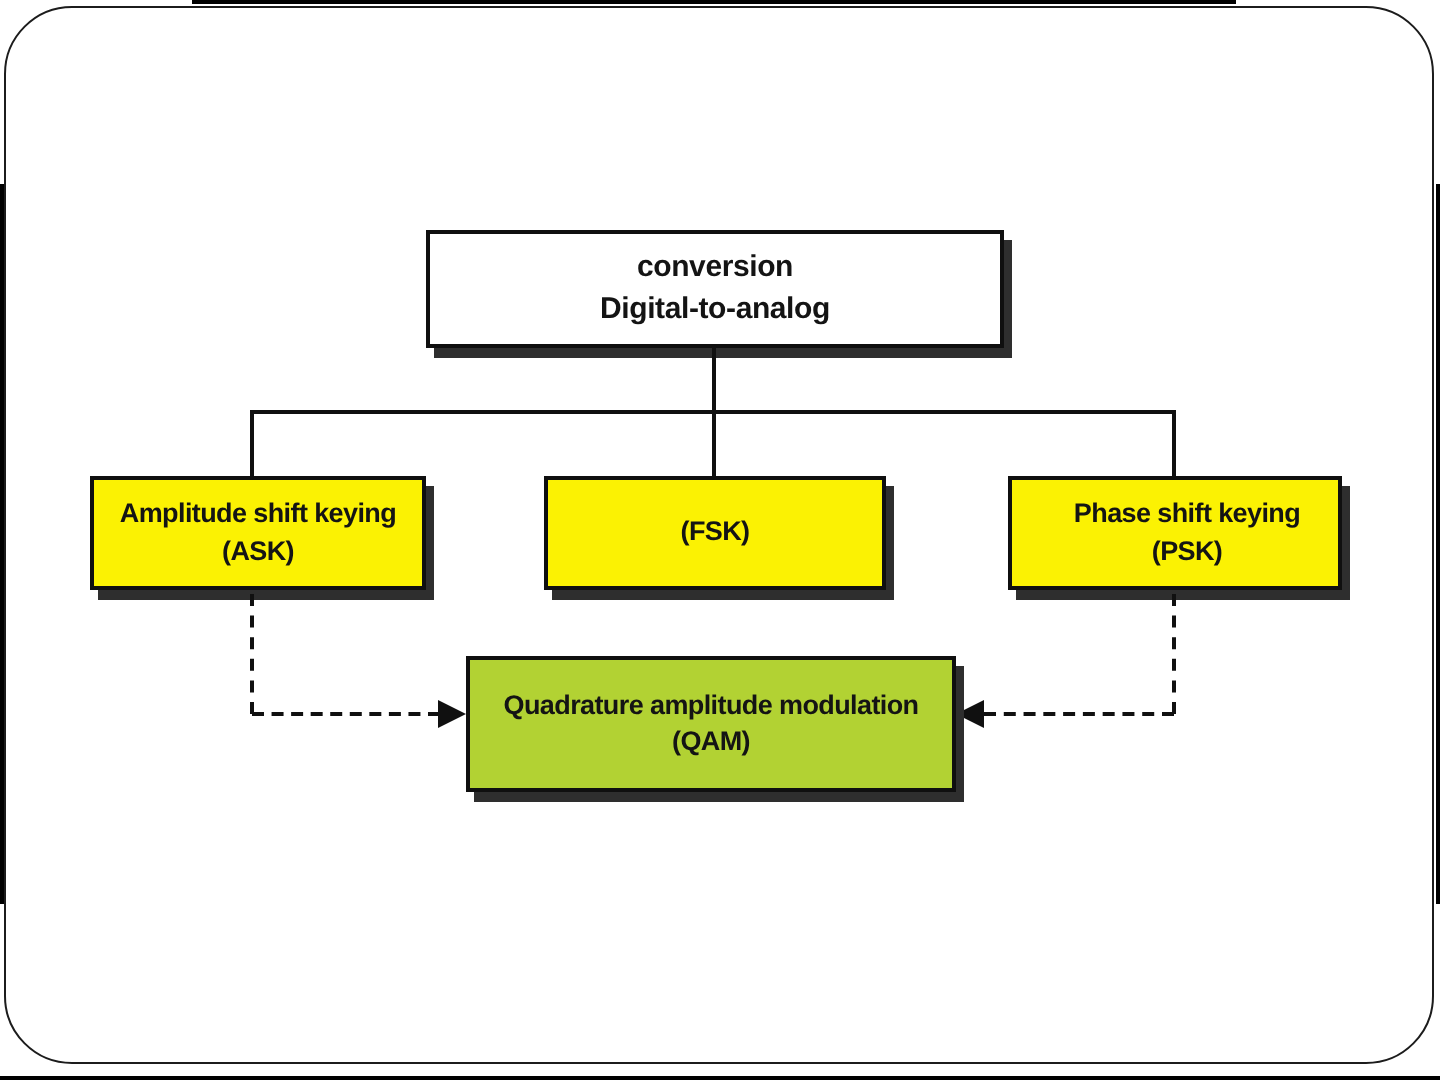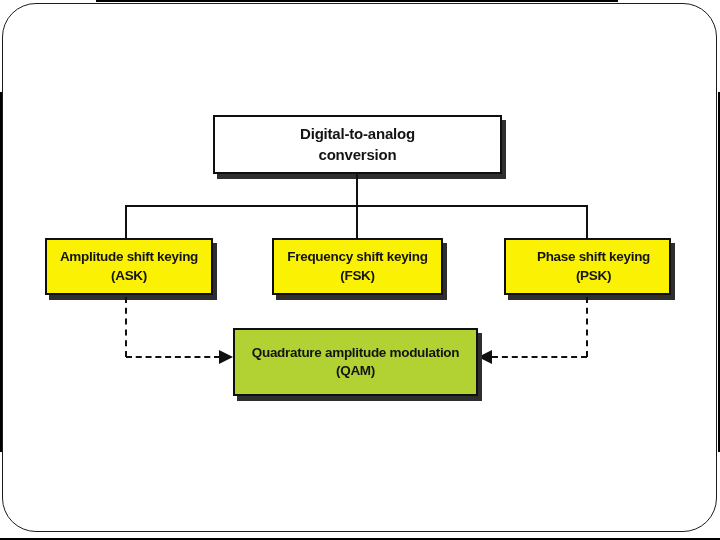--- a/index.html
+++ b/index.html
@@ -55,36 +55,35 @@
 
   <div class="edge edge-top"></div>
   <div class="edge edge-bottom"></div>
   <div class="edge edge-left"></div>
   <div class="edge edge-right"></div>
   <div class="slide-frame"></div>
 
   <div>
 
     <div class="node root">
+      <div class="node-line">conversion</div>
       <div class="node-line">Digital-to-analog</div>
-      <div class="node-line">conversion</div>
     </div>
 
     <div class="line v" style="left:356px; top:173px; height:33px;"></div>
     <div class="line h" style="left:125px; top:205px; width:463px;"></div>
     <div class="line v" style="left:125px; top:205px; height:34px;"></div>
     <div class="line v" style="left:356px; top:205px; height:34px;"></div>
     <div class="line v" style="left:586px; top:205px; height:34px;"></div>
 
     <div class="node child ask">
       <div class="node-line">Amplitude shift keying</div>
       <div class="node-line">(ASK)</div>
     </div>
     <div class="node child fsk">
-      <div class="node-line">Frequency shift keying</div>
       <div class="node-line">(FSK)</div>
     </div>
     <div class="node child psk">
       <div class="node-line">Phase shift keying</div>
       <div class="node-line">(PSK)</div>
     </div>
 
     <div class="dash v" style="left:125px; top:297px; height:60px;"></div>
     <div class="dash h" style="left:126px; top:356px; width:94px;"></div>
     <div class="arrow right" style="left:219px; top:350px;"></div>

